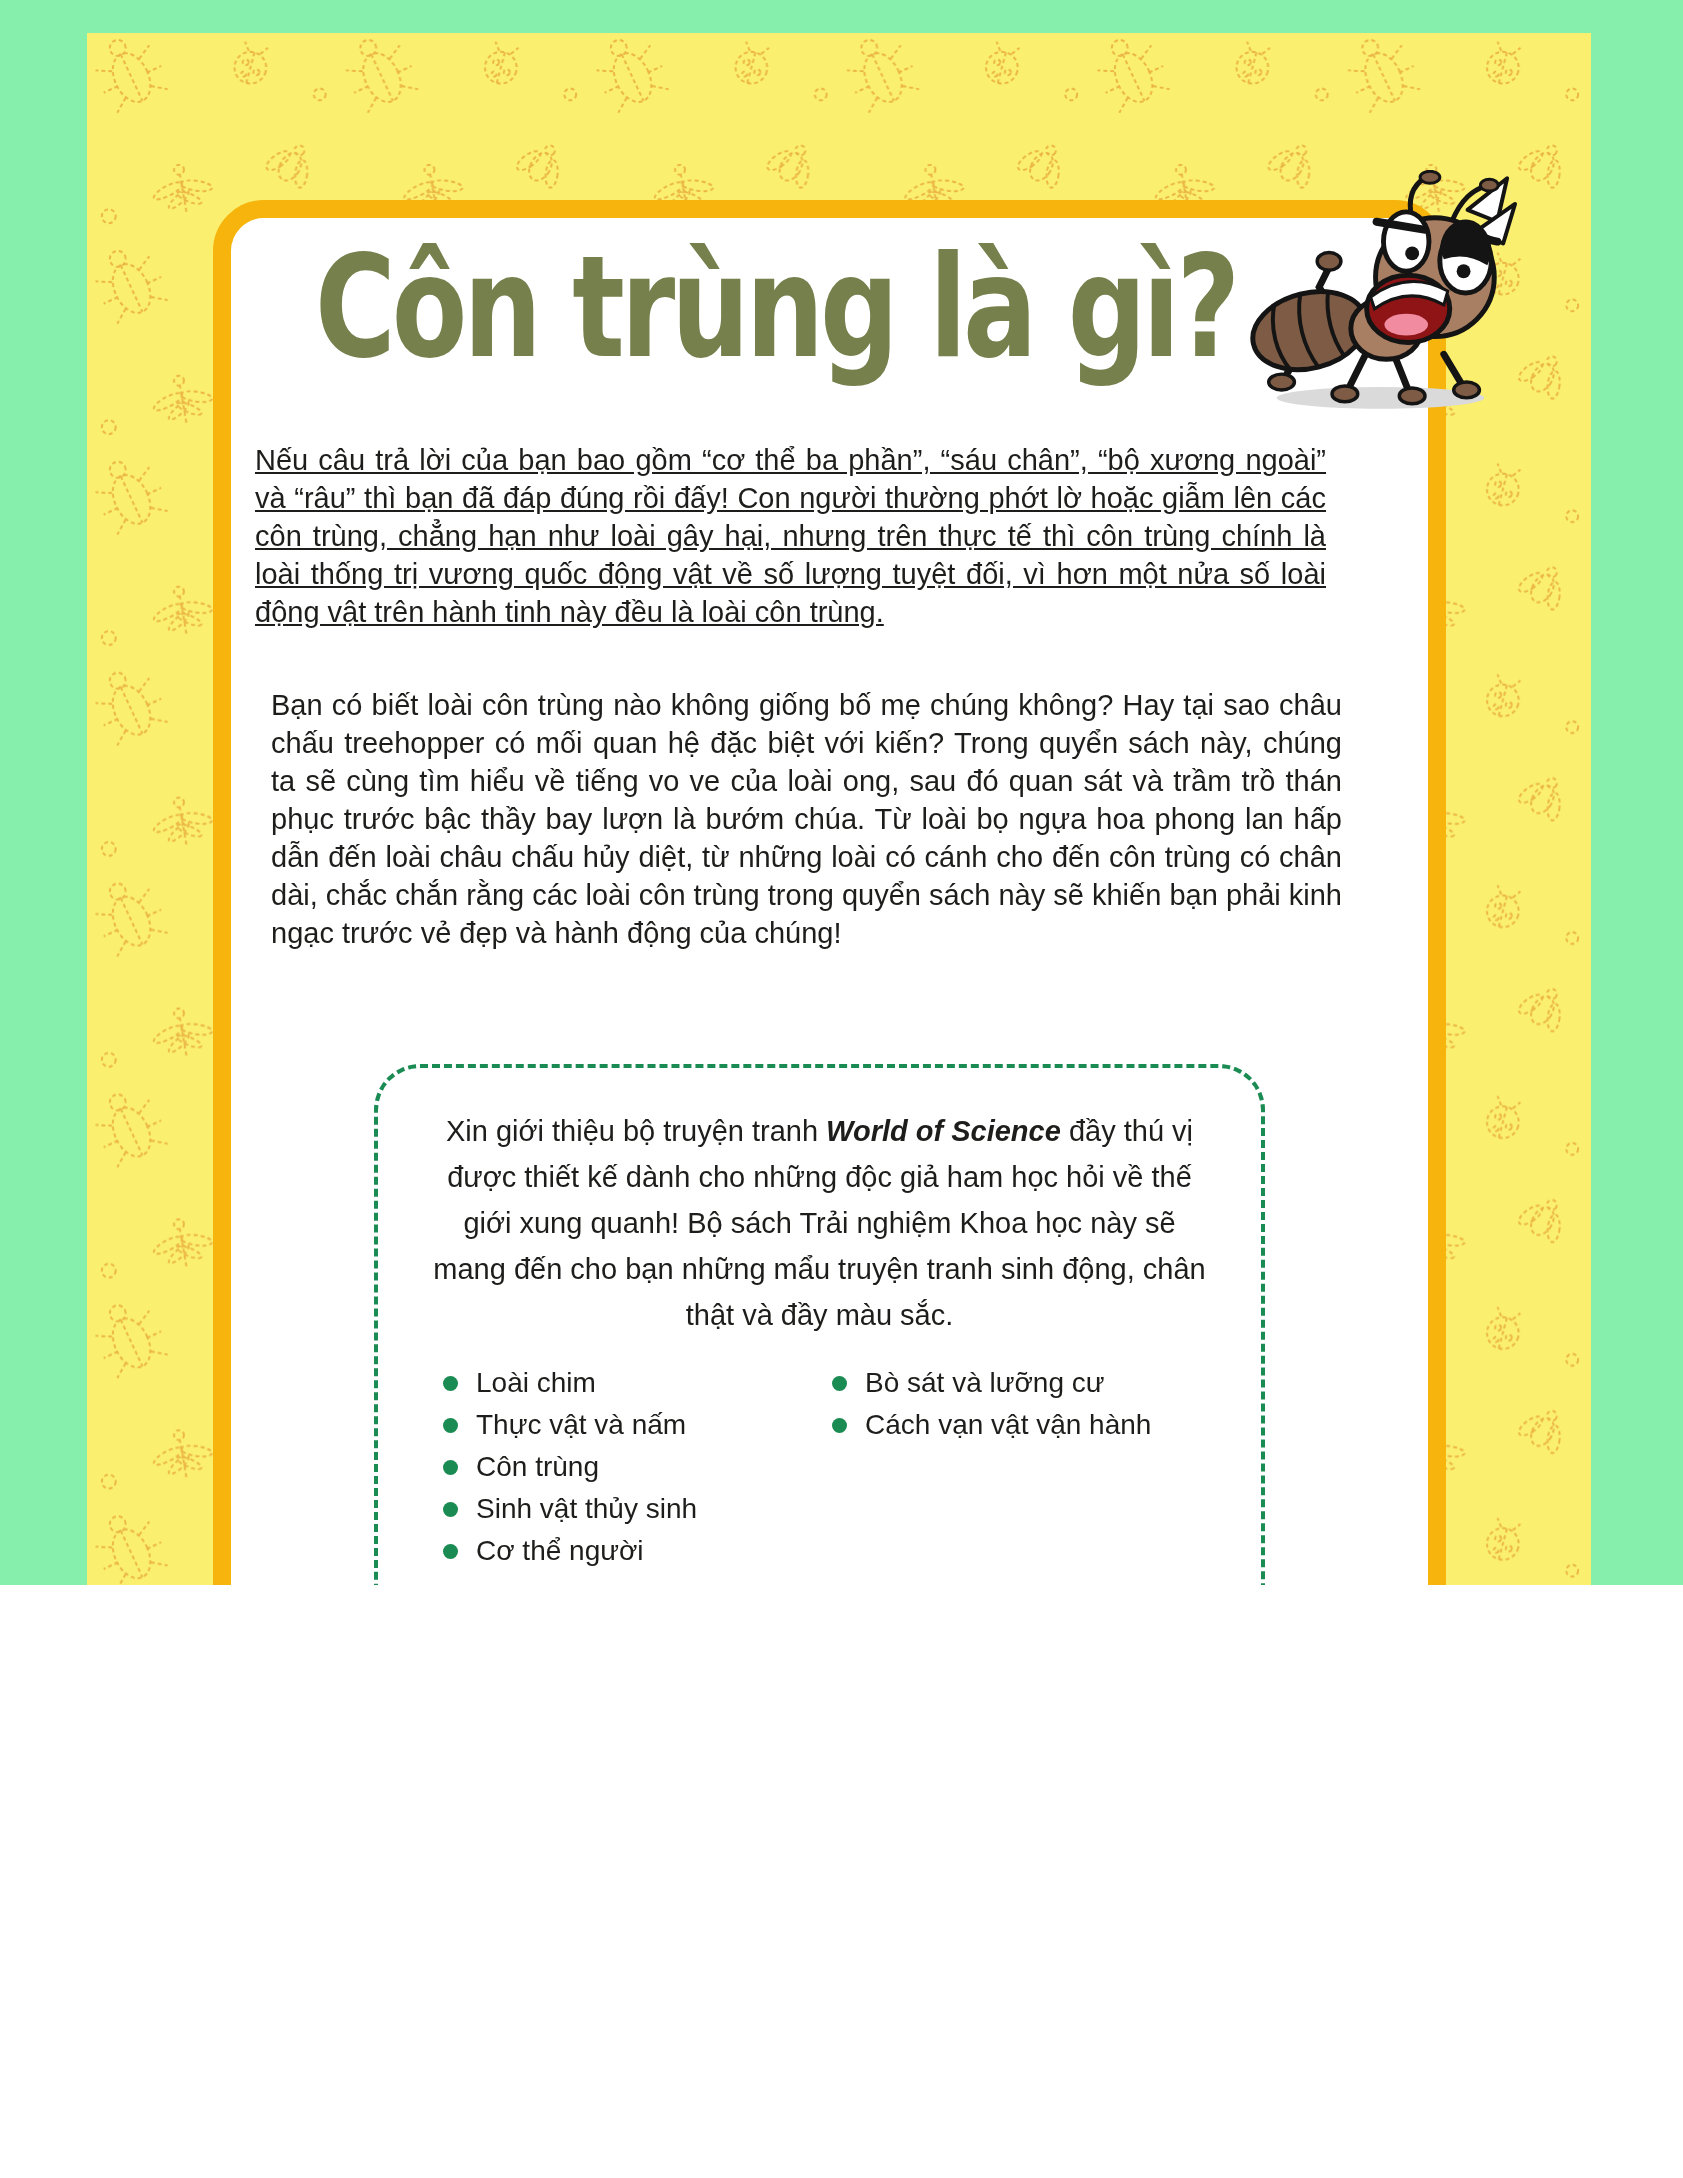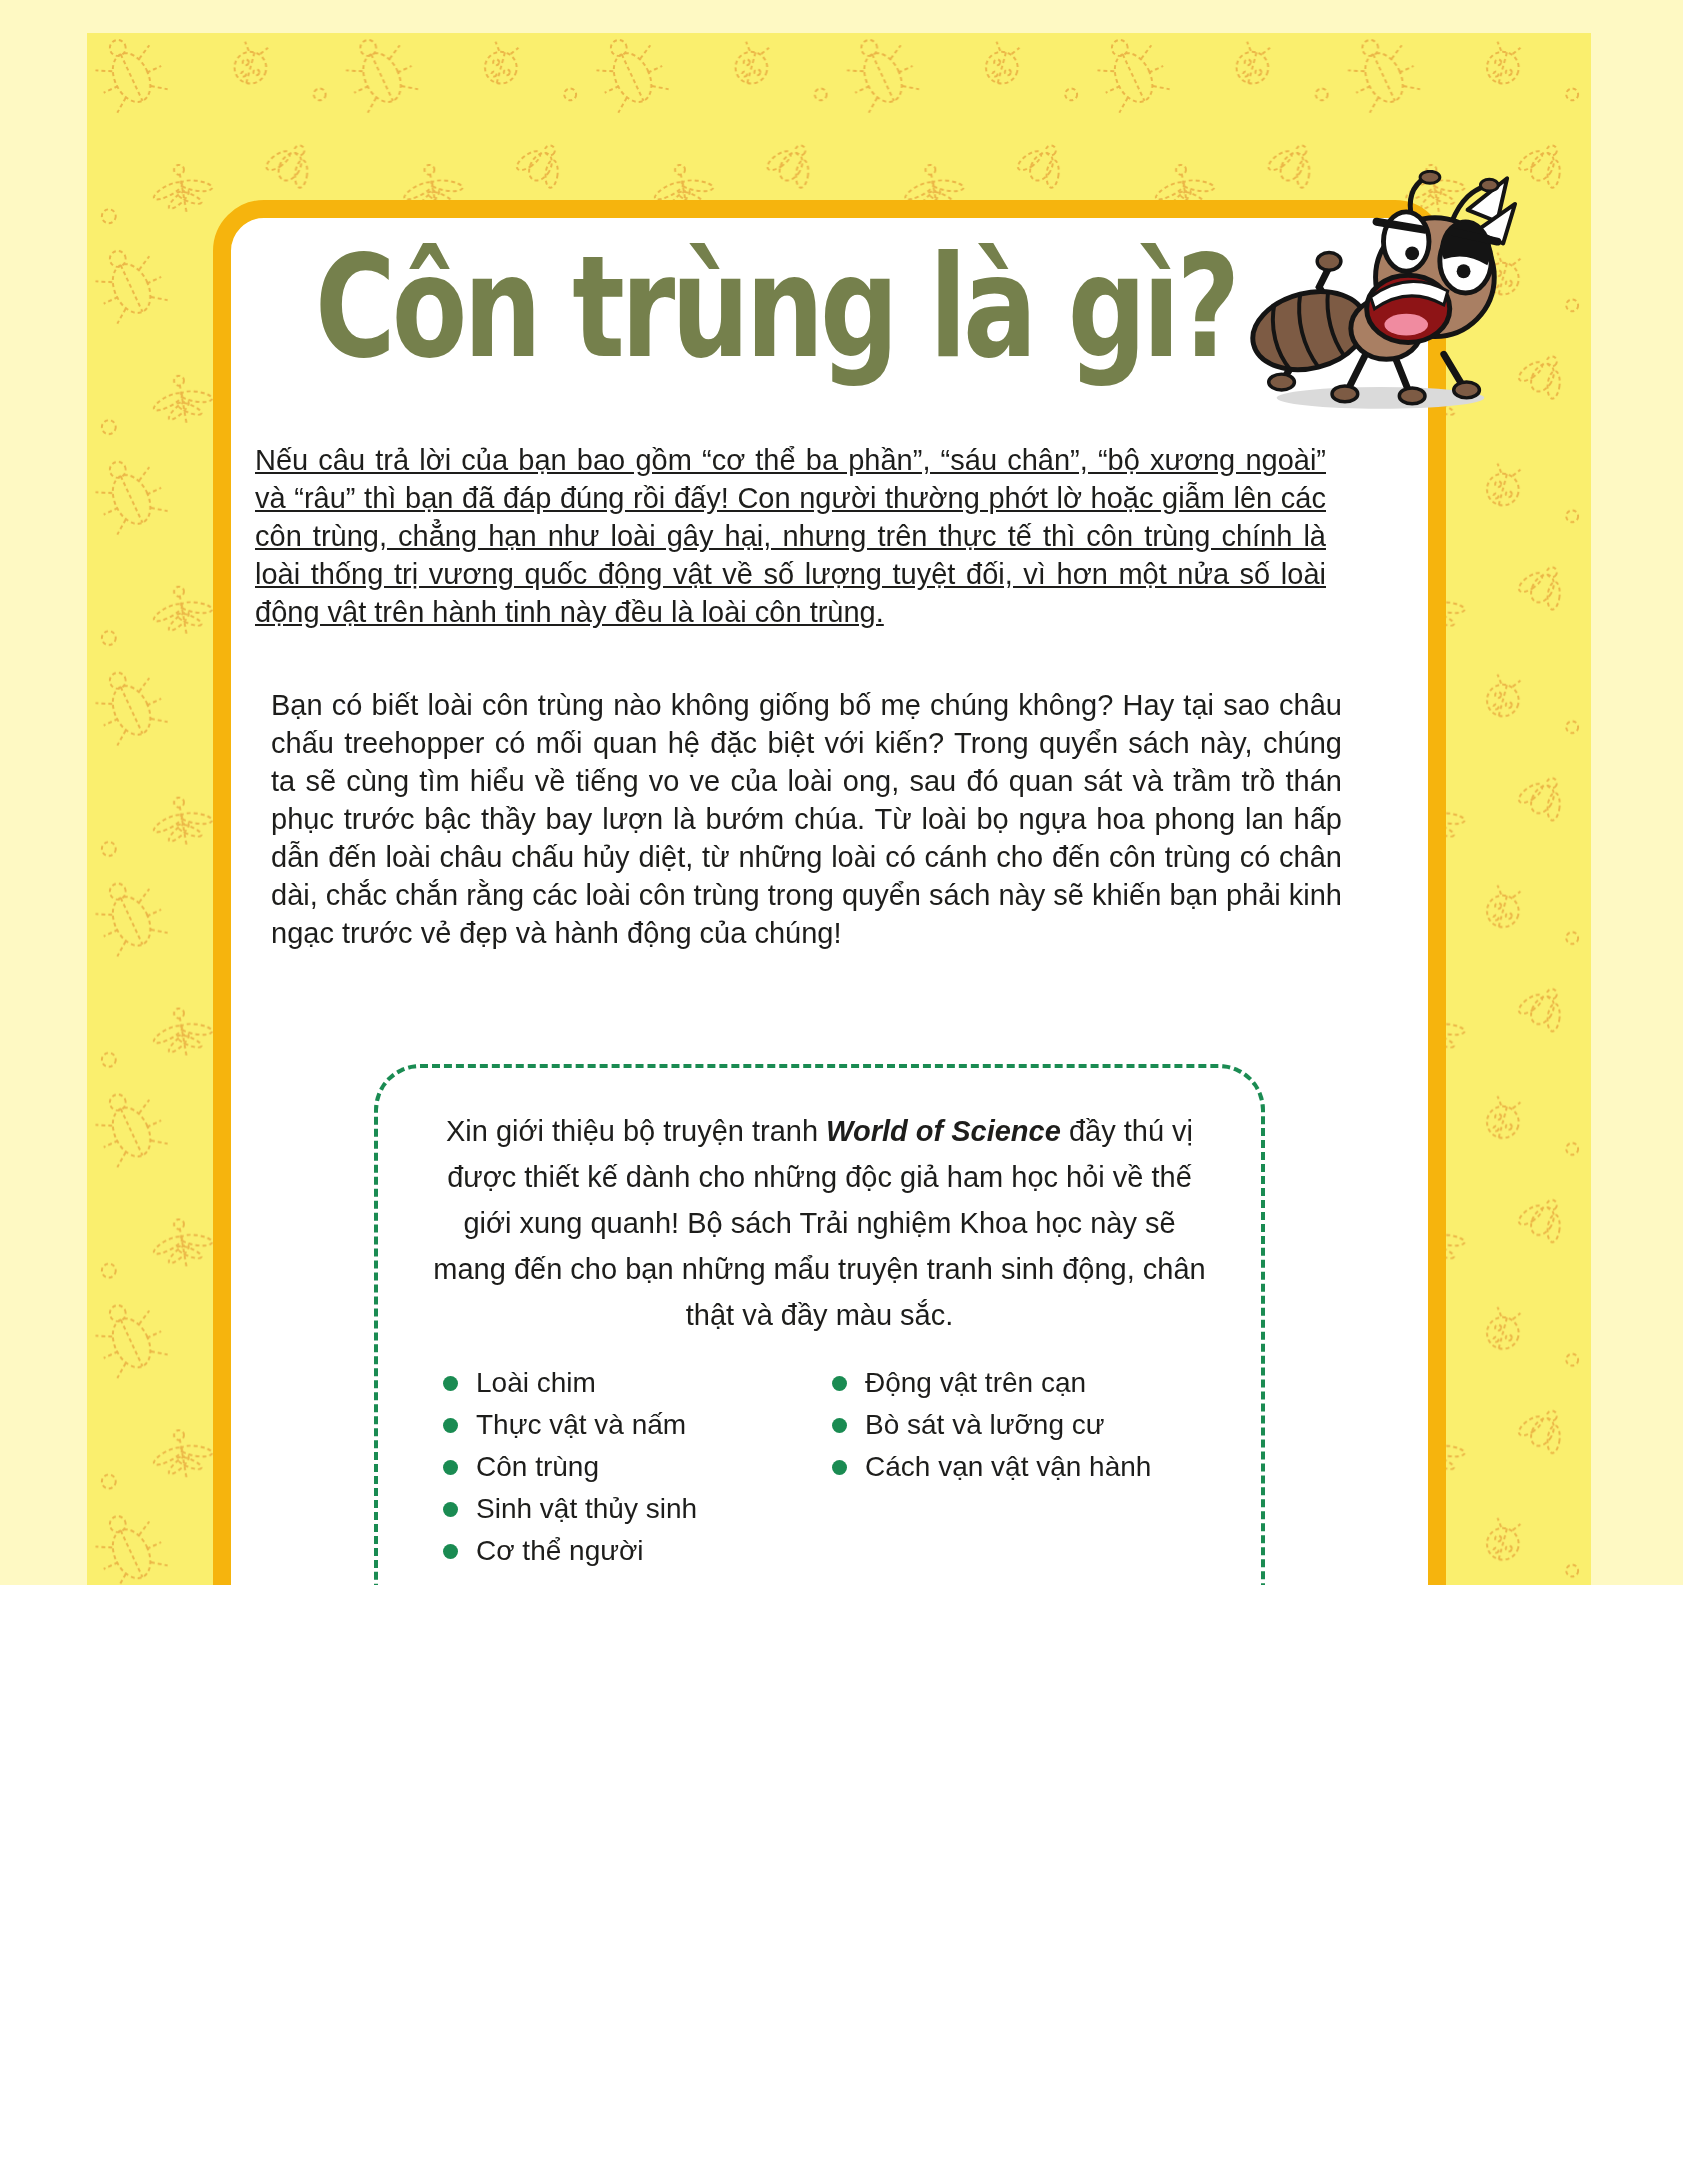--- a/index.html
+++ b/index.html
@@ -1,16 +1,16 @@
 <!DOCTYPE html>
 <html><head>
 <meta charset="utf-8">
 <style>
   html,body{margin:0;padding:0;background:#ffffff;}
-  .page{position:relative;width:1683px;height:1585px;background:#fef9c3;overflow:hidden;
+  .page{position:relative;width:1683px;height:1585px;background:#86efac;overflow:hidden;
         font-family:"Liberation Sans",sans-serif;color:#1d1d1b;}
   .yellow-band{position:absolute;left:87px;top:33px;width:1504px;height:2113px;}
   .card{position:absolute;left:213px;top:200px;width:1233px;height:1785px;
         box-sizing:border-box;border:18px solid #F6B40D;border-radius:51px;background:#ffffff;}
   .title{position:absolute;left:315px;top:230px;color:#75804C;
          font-family:"DejaVu Sans",sans-serif;font-weight:bold;font-size:141px;line-height:1.1;
          letter-spacing:-5px;transform:scaleX(0.78);transform-origin:left top;white-space:nowrap;}
   .para{position:absolute;left:255px;width:1071px;font-size:29px;line-height:38px;
         text-align:justify;color:#1d1d1b;}
   .para1{top:412px;text-decoration:underline;}
@@ -117,24 +117,20 @@
             <span>Sinh vật thủy sinh</span>
           </li>
         <li>
             <span class="bullet"></span>
             <span>Cơ thể người</span>
           </li>
       </ul>
       <ul class="col col-right">
         <li>
             <span class="bullet"></span>
-            <span>Động vật trên cạn</span>
-          </li>
-        <li>
-            <span class="bullet"></span>
             <span>Bò sát và lưỡng cư</span>
           </li>
         <li>
             <span class="bullet"></span>
             <span>Cách vạn vật vận hành</span>
           </li>
       </ul>
     </div>
   </div>
 

